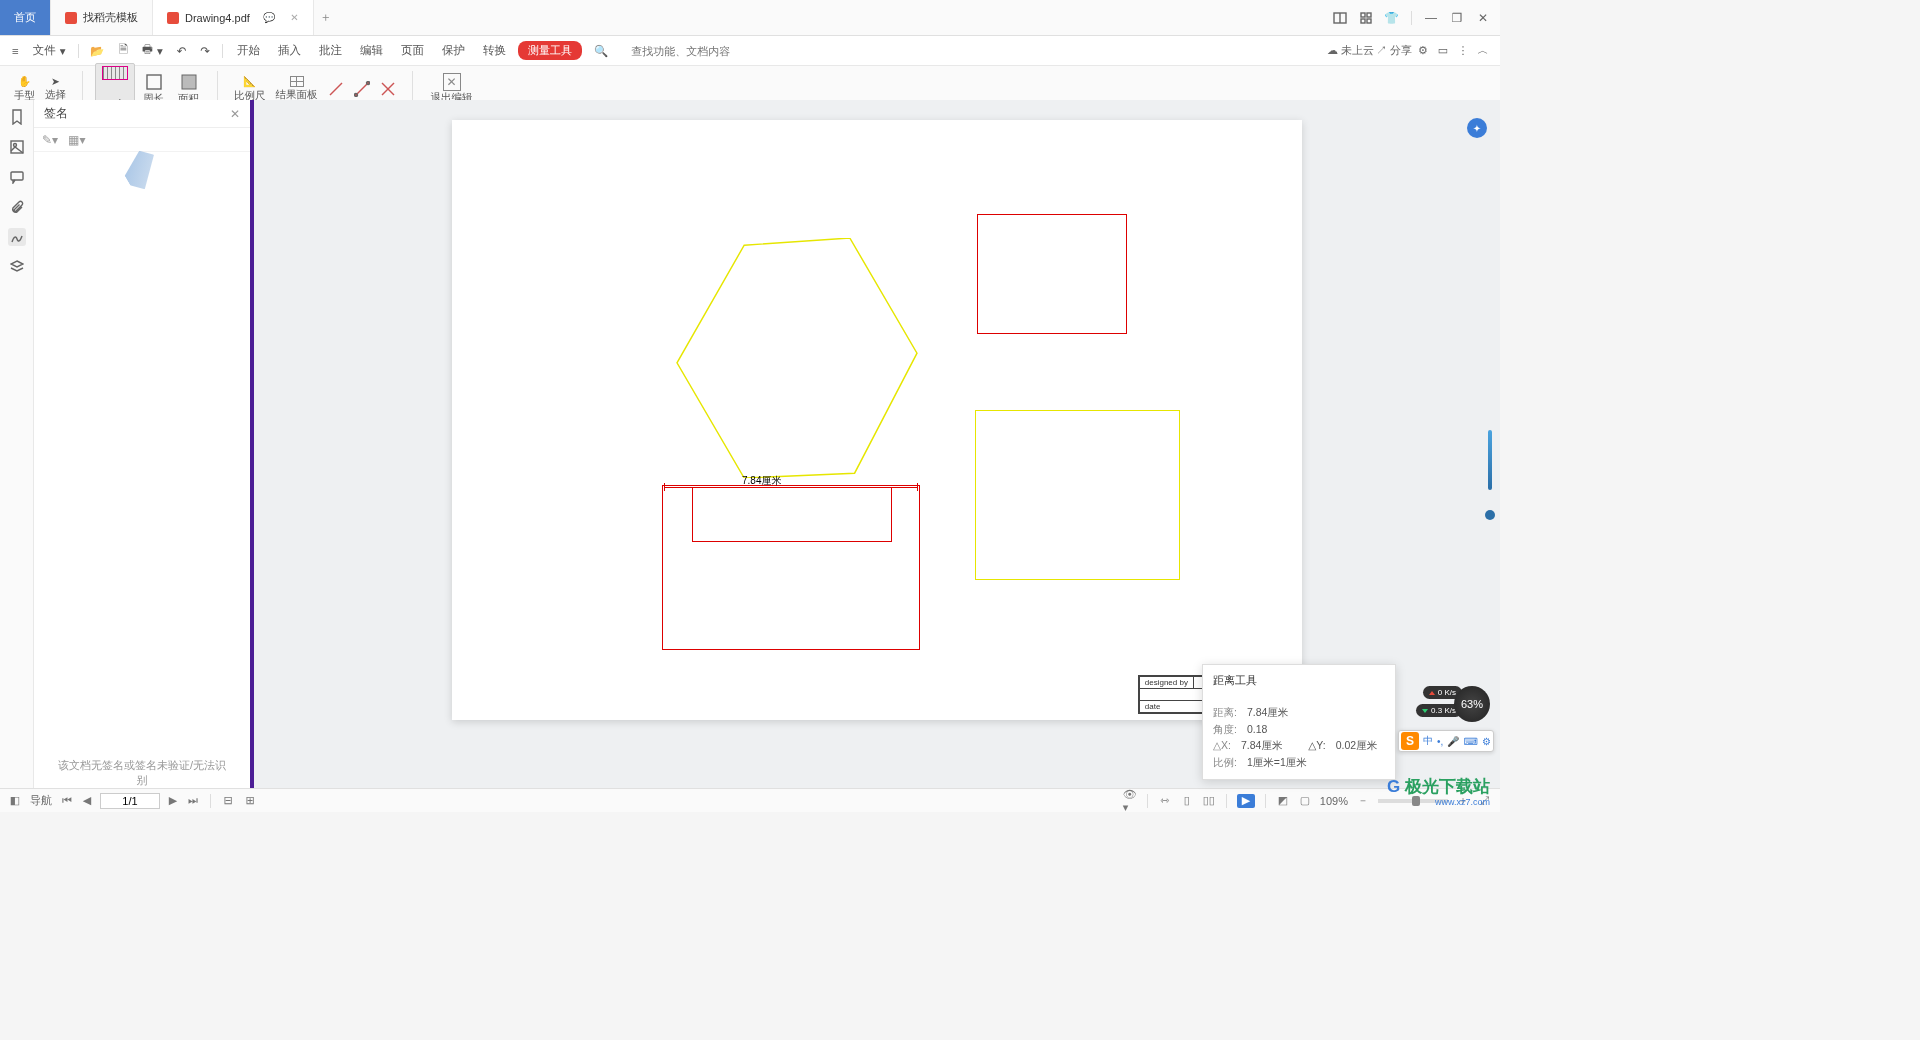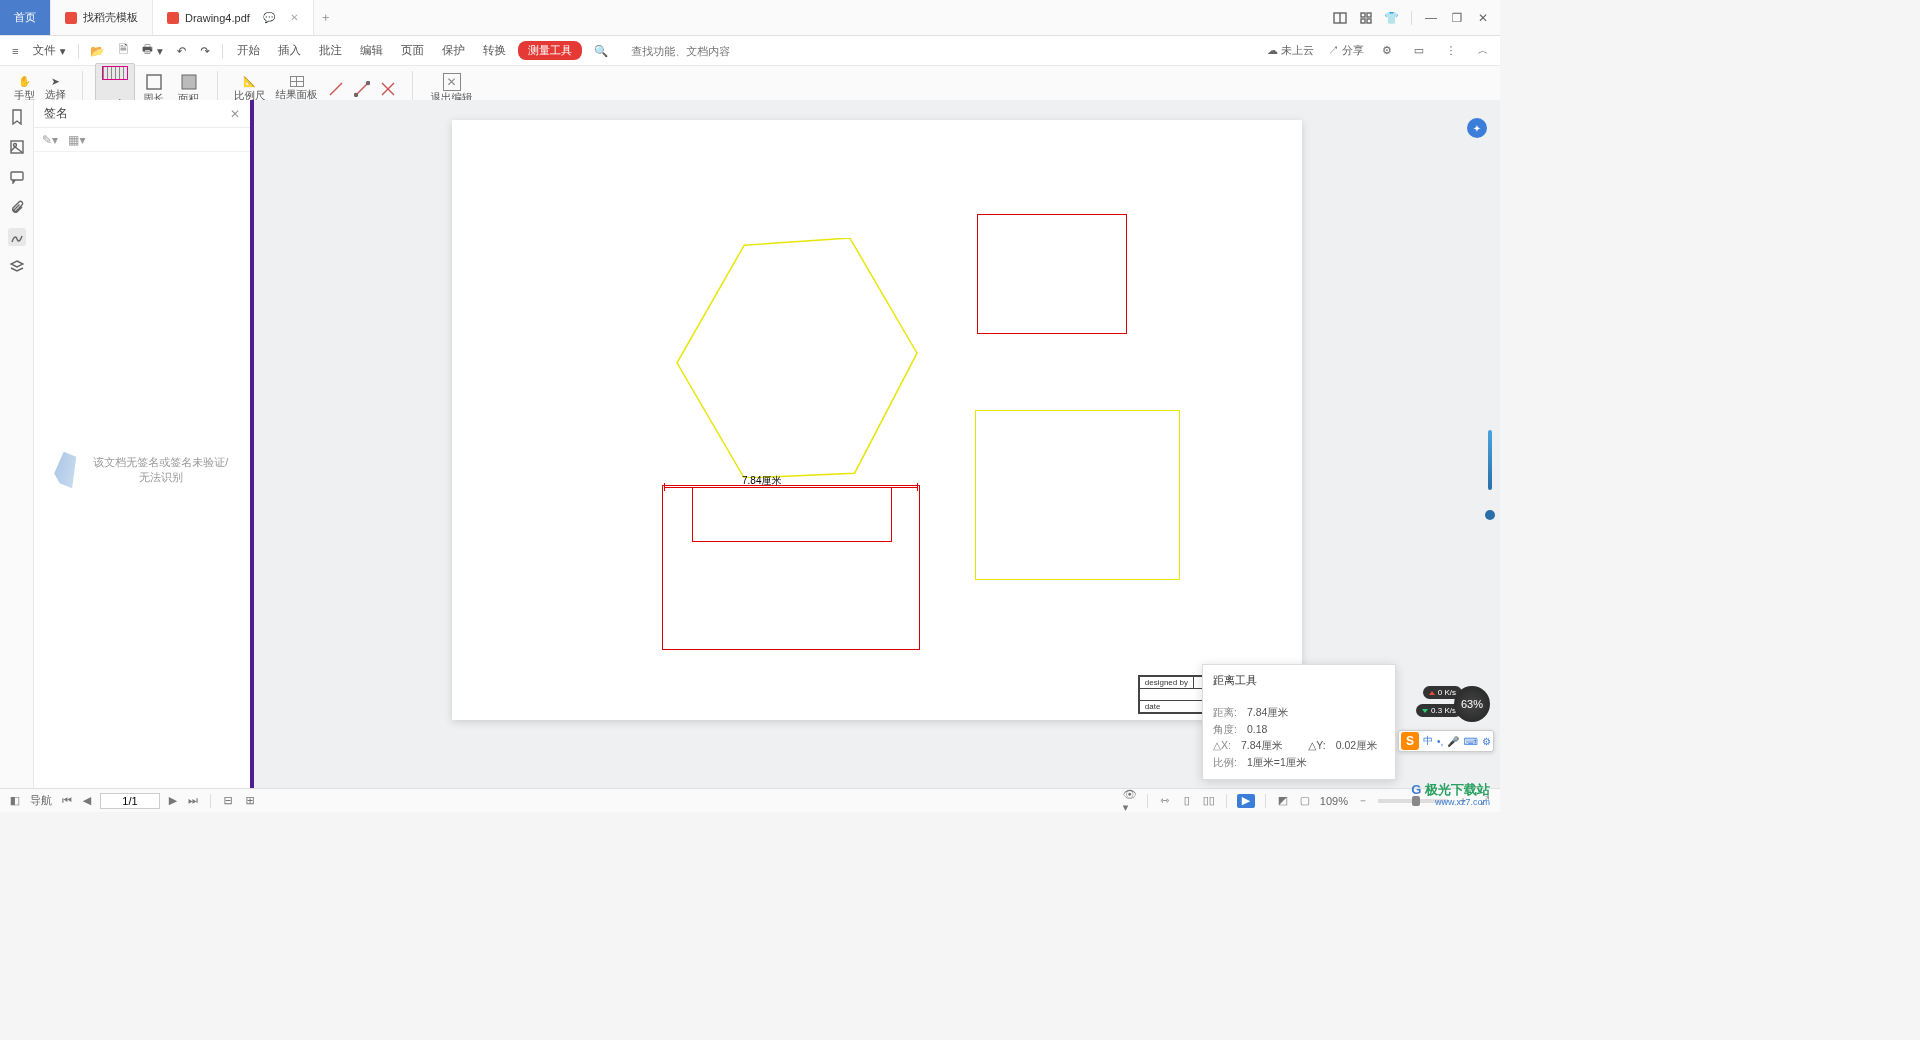--- a/index.html
+++ b/index.html
@@ -18,21 +18,21 @@
 .win-ico { width:18px; height:18px; display:flex; align-items:center; justify-content:center; color:#666; cursor:pointer; }
 .sep-v { width:1px; height:14px; background:#ddd; margin:0 2px; }
 
 
 #menubar { height:30px; background:#fff; display:flex; align-items:center; padding:0 8px; gap:6px; border-bottom:1px solid #e8e8e8; font-size:11.5px; color:#555; }
 .menusmall { display:flex; align-items:center; gap:4px; padding:0 4px; cursor:pointer; }
 .menuitem { padding:0 6px; cursor:pointer; }
 .menuitem.active { background:#e53935; color:#fff; border-radius:8px; padding:2px 10px; font-size:11px; }
 .search-box { display:flex; align-items:center; gap:4px; color:#999; margin-left:6px; }
 .search-box input { border:none; outline:none; font-size:11px; color:#999; width:140px; background:transparent;margin-left:19px; }
-#menubar-right { margin-left:auto; display:flex; align-items:center; gap:14px; color:#666; font-size:11px; }
+#menubar-right { margin-left:auto; display:flex; align-items:center; gap:2px; color:#666; font-size:11px; }
 
 
 #ribbon { height:46px; background:#fafafa; display:flex; align-items:center; padding:0 10px; gap:12px; border-bottom:1px solid #e0e0e0; }
 .rb-group { display:flex; align-items:center; gap:2px; }
 .rb-col { display:flex; flex-direction:column; align-items:center; gap:1px; padding:0 4px; cursor:pointer; font-size:10.5px; color:#555; }
 .rb-big { display:flex; flex-direction:column; align-items:center; padding:2px 6px; cursor:pointer; font-size:10.5px; color:#555; }
 .rb-big.sel { background:#e8e8e8; border:1px solid #ccc; border-radius:2px;gap:18px; }
 .rb-big .rb-bico { width:20px; height:20px; }
 .rb-sep { width:1px; height:36px; background:#e0e0e0; }
 .ruler-ico { width:26px; height:14px; border:1px solid #888; background:repeating-linear-gradient(90deg,#888 0,#888 1px,transparent 1px,transparent 4px); }
@@ -41,21 +41,21 @@
 
 
 #main { position:absolute; top:100px; bottom:24px; left:0; right:0; display:flex; }
 #leftrail { width:34px; background:#fafafa; border-right:1px solid #e8e8e8; display:flex; flex-direction:column; align-items:center; padding-top:8px; gap:12px; }
 .rail-ico { width:18px; height:18px; display:flex; align-items:center; justify-content:center; color:#777; cursor:pointer; }
 .rail-ico.active { background:#e8e8e8; border-radius:3px; color:#333; }
 
 #sidepanel { width:220px; background:#fff; border-right:4px solid #4c1d95; display:flex; flex-direction:column; }
 #sidepanel-hd { height:28px; display:flex; align-items:center; justify-content:space-between; padding:0 10px; font-size:12px; color:#444; border-bottom:1px solid #eee; }
 #sidepanel-bar { height:24px; display:flex; align-items:center; padding:0 8px; gap:10px; color:#999; border-bottom:1px solid #f2f2f2; }
-#sidepanel-body { flex:1; display:flex; flex-direction:row; align-items:center; justify-content:center; color:#999; font-size:11px; text-align:center; gap:10px; padding:0 20px; }
+#sidepanel-body { flex:1; display:flex; flex-direction:column; align-items:center; justify-content:space-between; color:#999; font-size:11px; text-align:center; gap:10px; padding:0 20px; }
 .pen-icon { width:36px; height:36px; transform:rotate(-30deg); background:linear-gradient(135deg,#7aa7d9,#c8d9ec); clip-path:polygon(0 40%,70% 0,100% 30%,30% 100%,0 70%); opacity:.7; }
 
 #canvas-wrap { flex:1; background:#eef0f2; position:relative; overflow:auto; display:flex; justify-content:center; }
 #page { margin:20px 40px; width:850px; height:600px; background:#fff; box-shadow:0 2px 8px rgba(0,0,0,.15); position:relative; }
 .shape { position:absolute; }
 .hexagon { left:210px; top:118px; width:270px; height:240px; }
 .hexagon svg { width:100%; height:100%; }
 .rect-red1 { left:525px; top:94px; width:150px; height:120px; border:1px solid #d00; }
 .rect-yel  { left:523px; top:290px; width:205px; height:170px; border:1px solid #e6e600; }
 .rect-red2 { left:210px; top:365px; width:258px; height:165px; border:1px solid #d00; }
@@ -92,21 +92,21 @@
 .ime-s { width:18px;height:18px;background:#ff8a00;color:#fff;border-radius:3px;display:flex;align-items:center;justify-content:center;font-weight:bold;font-size:12px;}
 
 #net-badge { position:absolute; right:10px; bottom:86px; width:78px; height:44px; }
 #net-badge .pill{position:absolute;right:28px;top:4px;background:#333;color:#fff;font-size:8px;padding:2px 6px;border-radius:8px;display:flex;align-items:center;gap:3px;}
 #net-badge .pill.g{top:22px;}
 #net-badge .circ{position:absolute;right:0;top:4px;width:36px;height:36px;border-radius:50%;background:radial-gradient(circle,#444,#222);color:#fff;font-size:11px;display:flex;align-items:center;justify-content:center;}
 .tri-up{width:0;height:0;border-left:3px solid transparent;border-right:3px solid transparent;border-bottom:4px solid #e74c3c;}
 .tri-dn{width:0;height:0;border-left:3px solid transparent;border-right:3px solid transparent;border-top:4px solid #2ecc71;}
 
 #watermark { position:absolute; right:10px; bottom:4px; font-size:11px; color:#2aa060; display:flex;flex-direction:column;align-items:flex-end;line-height:1.2;}
-#watermark .logo{color:#2aa060;font-weight:bold;font-size:13px;margin-left:34px;}
+#watermark .logo{color:#2aa060;font-weight:bold;font-size:17px;margin-left:34px;}
 #watermark .url{color:#3b7dd8;font-size:9px;}
 
 
 svg { display:block; }
 .ico-svg { stroke:#666; fill:none; stroke-width:1.4; }
 </style>
 </head>
 <body>
 
 <div id="titlebar">

